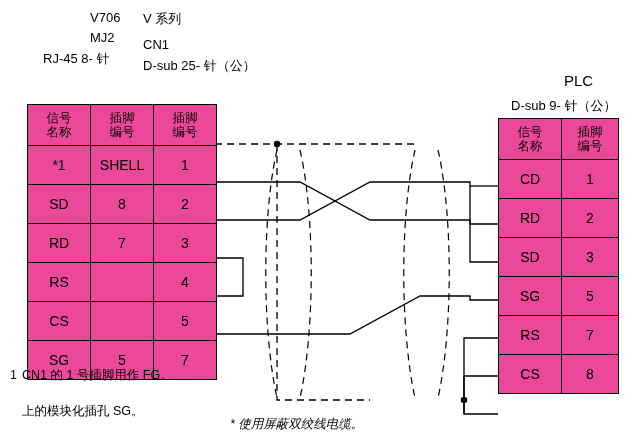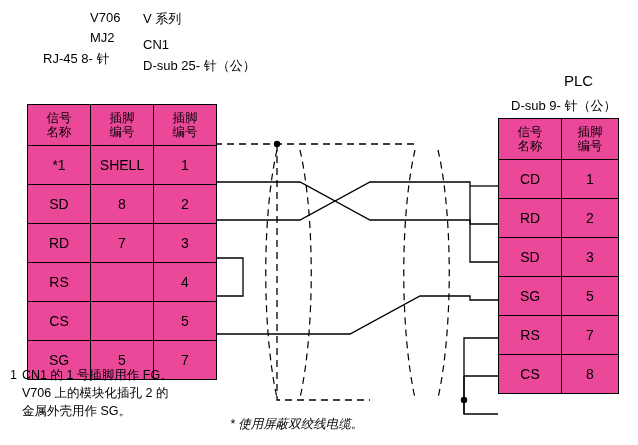--- a/index.html
+++ b/index.html
@@ -190,19 +190,19 @@
         </tr>
       </tbody>
   </table>
 </div>
 
 <div class="abs note" style="left:10px; top:366px; width:250px;">
   <div style="display:flex;">
     <span style="margin-right:5px;">1</span>
     <span>
       <span>CN1 的 1 号插脚用作 FG。</span><br>
-      <span>V706 上的模块化插孔 2 的</span><br>
-      <span>金属外壳用作 SG。</span>
+      <br>
+      <span>上的模块化插孔 SG。</span>
     </span>
   </div>
 </div>
 
 <div class="abs note" style="left:230px; top:415px;font-style:italic;">* 使用屏蔽双绞线电缆。</div>
 
 </body></html>

